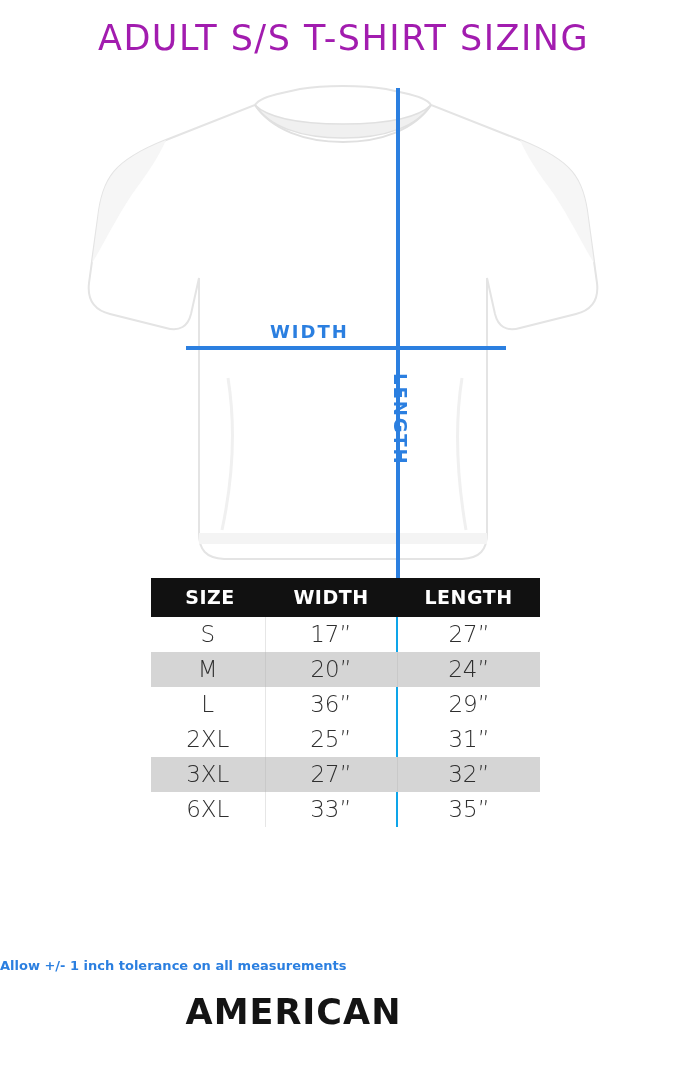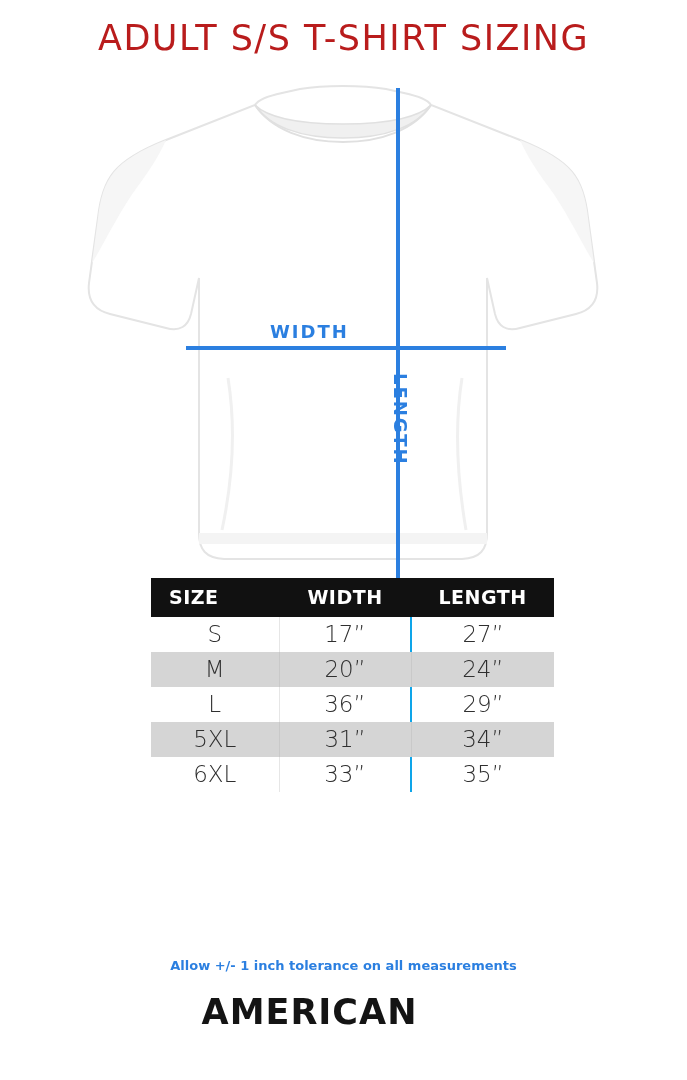--- a/index.html
+++ b/index.html
@@ -25,21 +25,21 @@
   
   .title {
     position: absolute;
     top: 18px;
     left: 0;
     width: 687px;
     text-align: center;
     font-size: 35px;
     letter-spacing: 1.5px;
     font-weight: 400;
-    color: #b91c1c;
+    color: #a21caf;
     font-family: "DejaVu Sans", sans-serif;
   }
 
   
   .shirt-area {
     position: absolute;
     top: 78px;
     left: 0;
     width: 687px;
     height: 495px;
@@ -104,21 +104,21 @@
   }
   table.size-table th {
     background: #111111;
     color: #ffffff;
     font-size: 19px;
     font-weight: bold;
     padding: 8px 0 9px 0;
     letter-spacing: 0.5px;
     font-family: "DejaVu Sans", sans-serif;
   }
-  table.size-table th.c0 { text-align: left; padding-left: 18px; width: 110px; }
+  table.size-table th.c0 { text-align: center; padding-left: 4px; width: 110px; }
   table.size-table th.c1 { text-align: center; width: 132px; }
   table.size-table th.c2 { text-align: center; width: 143px; }
 
   table.size-table td {
     font-size: 23px;
     color: #2f2f2f;
     text-align: center;
     padding: 4px 0 5px 0;
     font-family: "DejaVu Sans", sans-serif;
     font-weight: 300;
@@ -128,31 +128,31 @@
   table.size-table td.c0 { border-right: 1px solid #e6e6e6; }
   table.size-table td.c1 { border-right: 2px solid #0ea5e9; }
   table.size-table tr.row-even td.c0,
   table.size-table tr.row-even td.c1 { border-right: 1px solid #c9c9c9; }
 
   .tolerance {
     position: absolute;
     top: 958px;
     left: 0;
     width: 687px;
-    text-align: center;
+    text-align: left;
     font-size: 13px;
     font-weight: bold;
     color: #2b7fe0;
     font-family: "DejaVu Sans", sans-serif;
   }
 
   .brand {
     position: absolute;
     top: 992px;
-    left: 16px;
+    left: 0;
     width: 587px;
     text-align: center;
   }
   .brand-main {
     font-size: 35px;
     font-weight: bold;
     letter-spacing: 1px;
     color: #141414;
     font-family: "DejaVu Sans", sans-serif;
   }
@@ -247,24 +247,29 @@
         <tr class="row-even">
           <td class="c0">M</td>
           <td class="c1">20”</td>
           <td class="c2">24”</td>
         </tr>
         <tr class="row-odd">
           <td class="c0">L</td>
           <td class="c1">36”</td>
           <td class="c2">29”</td>
         </tr>
+        <tr class="row-odd">
+          <td class="c0">2XL</td>
+          <td class="c1">25”</td>
+          <td class="c2">31”</td>
+        </tr>
         <tr class="row-even">
-          <td class="c0">5XL</td>
-          <td class="c1">31”</td>
-          <td class="c2">34”</td>
+          <td class="c0">3XL</td>
+          <td class="c1">27”</td>
+          <td class="c2">32”</td>
         </tr>
         <tr class="row-odd">
           <td class="c0">6XL</td>
           <td class="c1">33”</td>
           <td class="c2">35”</td>
         </tr>
       </tbody>
     </table>
   </div>
 

